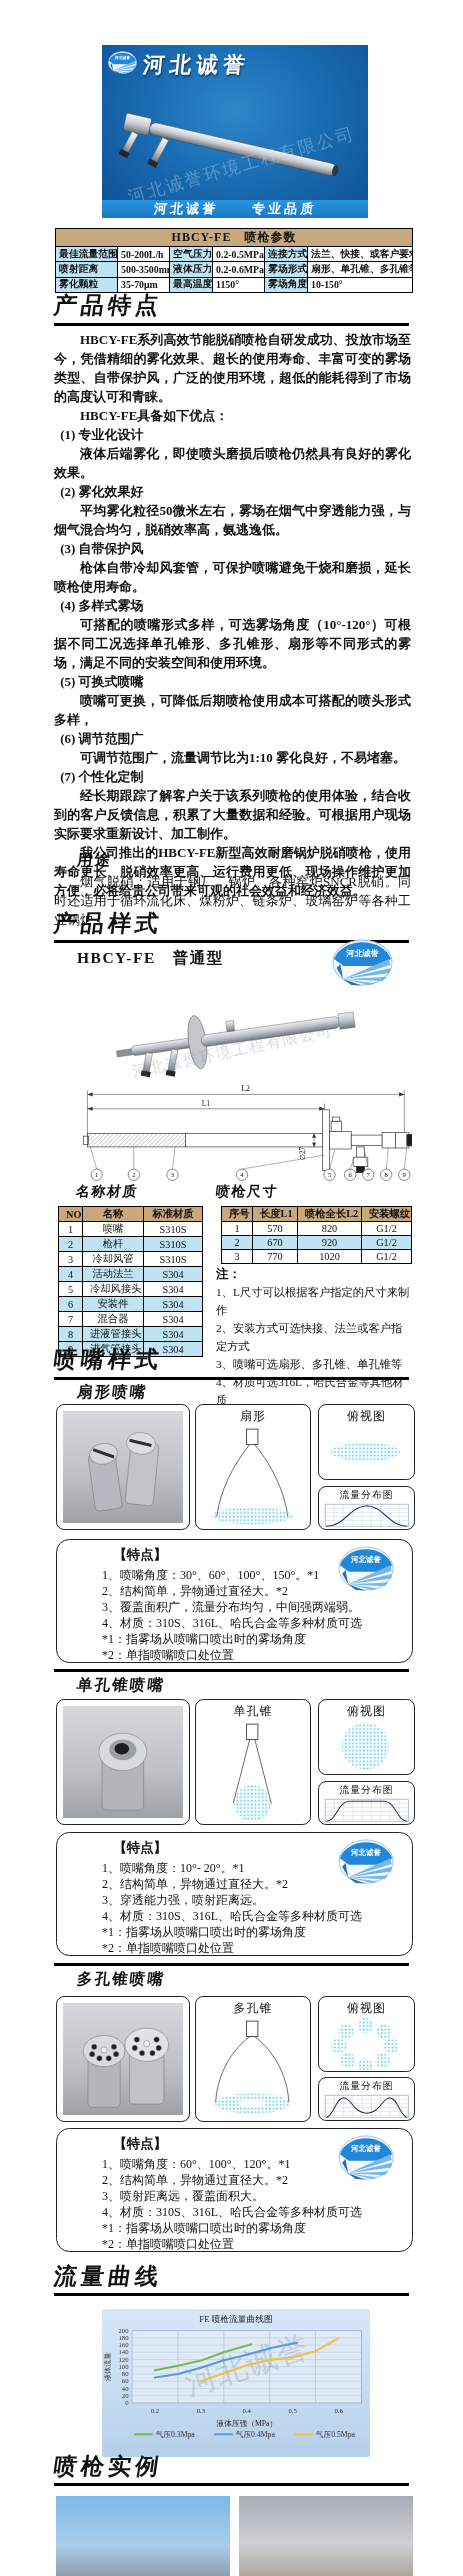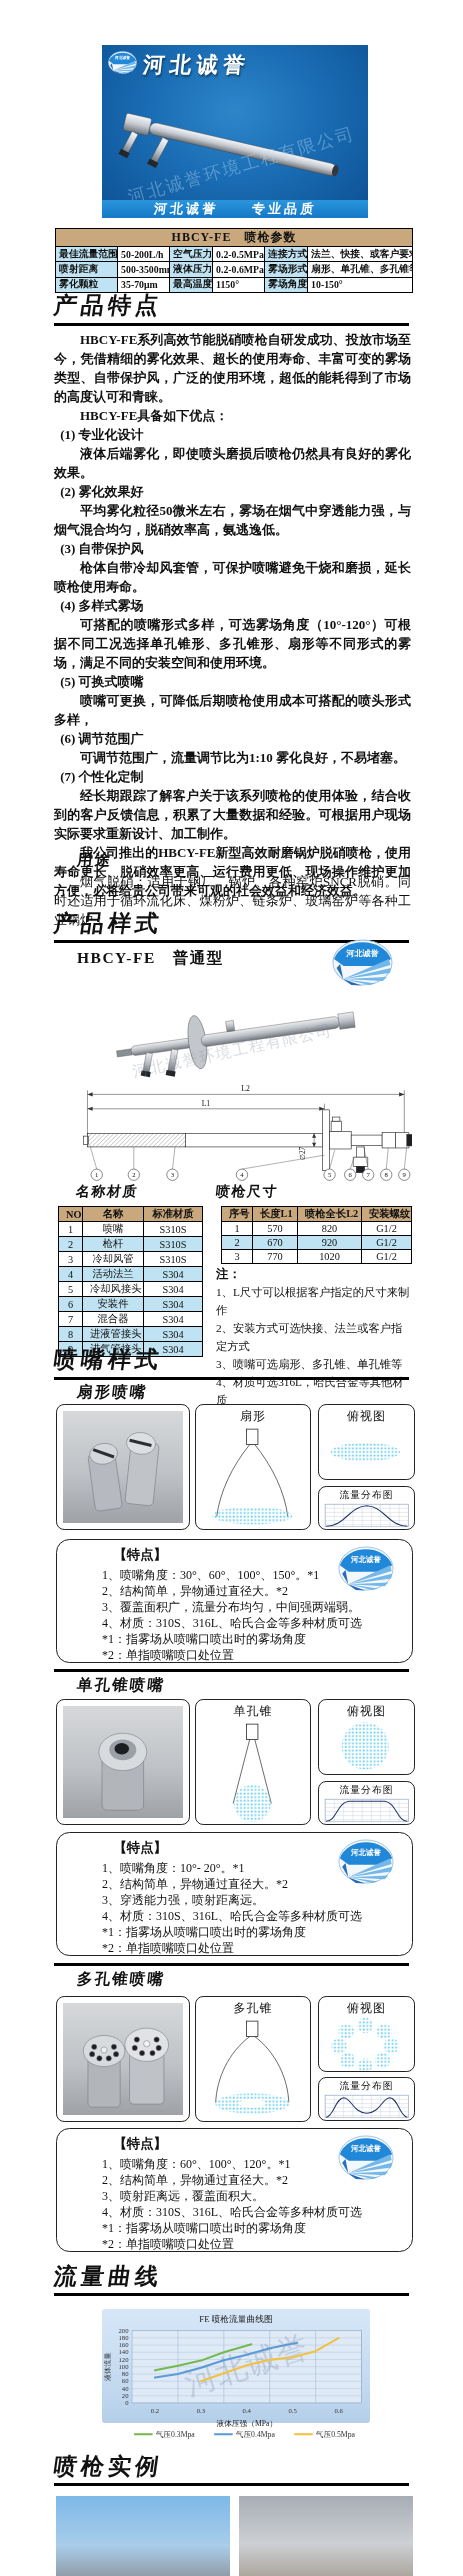--- a/index.html
+++ b/index.html
@@ -51,21 +51,21 @@
   .panel-title{font-size:12px;text-align:center;margin-top:3.1px;letter-spacing:1px;}
   .photo-ph{position:absolute;left:6.2px;top:6.2px;right:6.2px;bottom:6.2px;
        background:linear-gradient(180deg,#d6d8da 0%,#bfc2c6 55%,#9ea2a7 100%);}
   
   .featbox{position:absolute;border:1.3px solid #222;border-radius:13.4px;background:#fff;}
   .featbox .flabel{position:absolute;left:13.4px;top:6.2px;font-size:13.4px;font-weight:bold;margin-left:43px;}
   .featbox .flines{position:absolute;left:33px;top:27px;right:93px;}
   .featbox .flines div{font-size:12px;line-height:16px;white-space:nowrap;margin-left:12px;}
   .featbox .cy-logo{position:absolute;right:18.5px;top:6.2px;width:56px;height:45px;}
   
-  .chartbox{left:102px;top:2309px;width:268px;height:114px;border-radius:3.1px;
+  .chartbox{left:102px;top:2309px;width:268px;height:148px;border-radius:3.1px;
        background:linear-gradient(180deg,#d7e7f8 0%,#c2d8ef 70%,#b5cfe9 100%);}
   
   .photo{position:absolute;overflow:hidden;}
   .g1{background:linear-gradient(180deg,#7db8e8 0%,#a9cdea 40%,#8a8f96 72%,#585d64 100%);}
   .g2{background:linear-gradient(180deg,#a7adb5 0%,#cdd0d4 38%,#9c9184 78%,#6e6257 100%);}
 </style>
 </head>
 <body>
 
 <div id="page">

